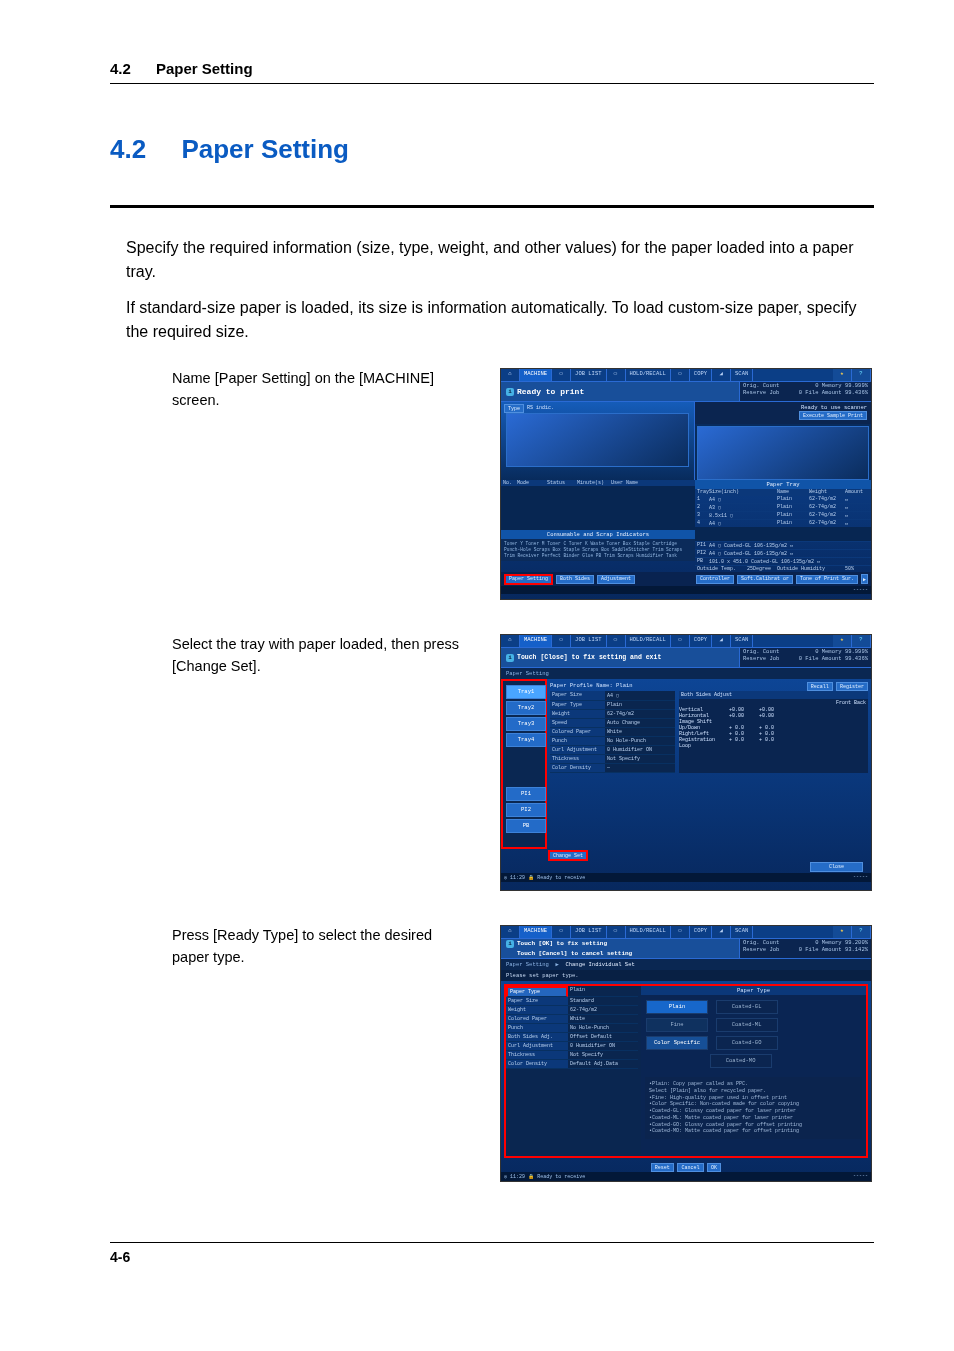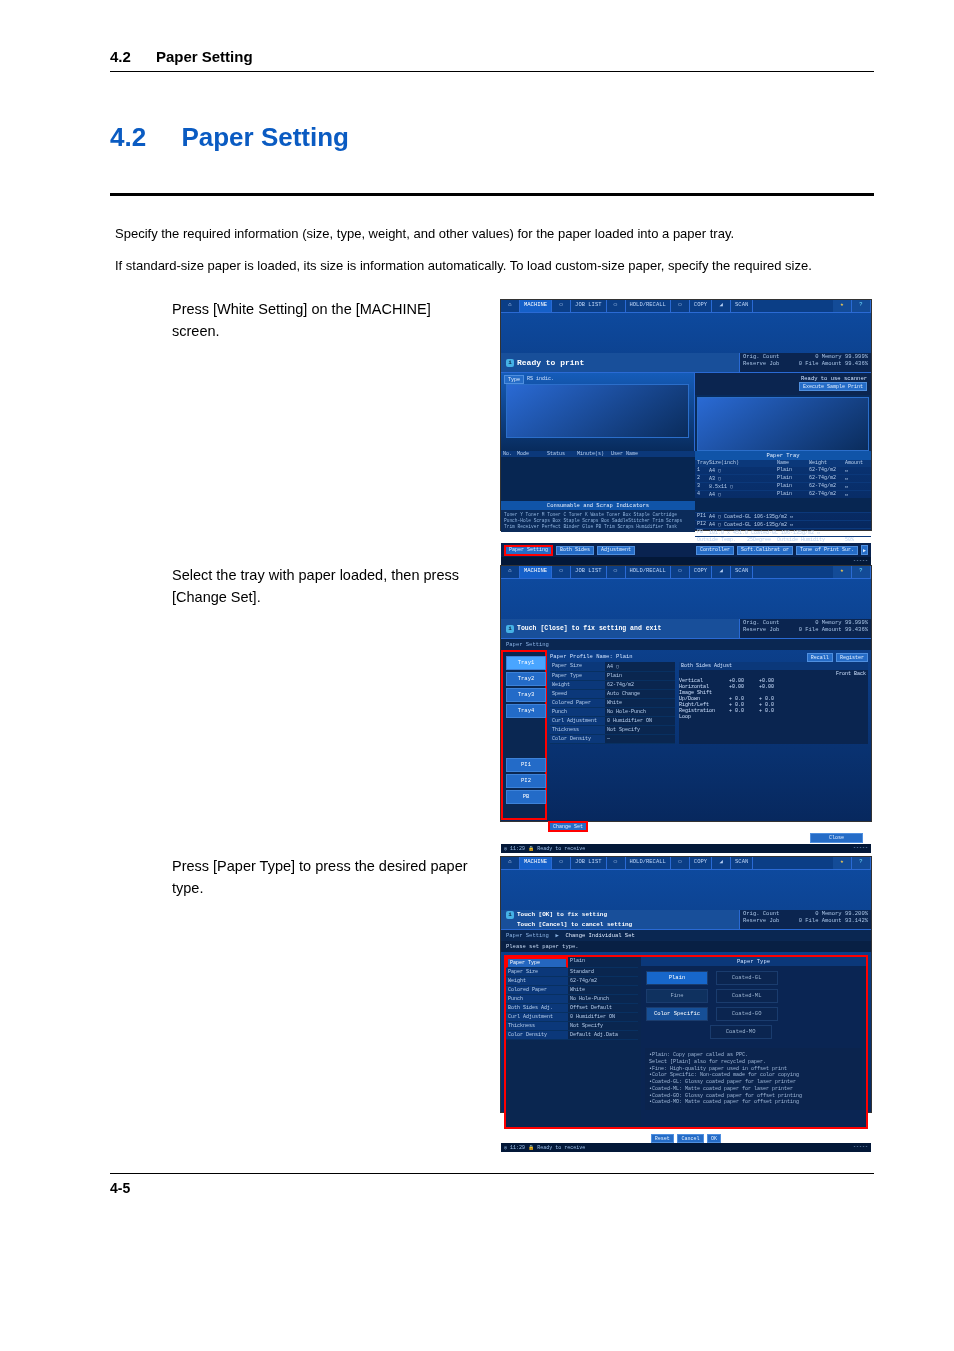--- a/index.html
+++ b/index.html
@@ -4,21 +4,21 @@
 <style>
   html, body {
     margin: 0;
     padding: 0;
     background: #fff;
     font-family: Arial, Helvetica, sans-serif;
     color: #000;
     width: 954px;
   }
   .page {
-    padding: 48px 80px 40px 110px;
+    padding: 60px 80px 40px 110px;
   }
   .header-line {
     font-weight: bold;
     font-size: 15px;
     margin-bottom: 6px;
   }
   .header-rule {
     border: none;
     border-top: 1.5px solid #000;
     margin: 0 0 50px 0;
@@ -40,23 +40,23 @@
     font-weight: bold;
     font-size: 17px;
     margin-bottom: 10px;
   }
   .thick-rule {
     border: none;
     border-top: 3px solid #000;
     margin: 0 0 28px 0;
   }
   .body-text {
-    font-size: 13px;
+    font-size: 16px;
     line-height: 1.5;
-    margin: 0 0 12px 5px;
+    margin: 0 0 12px 16px;
   }
   .step-row {
     display: flex;
     align-items: flex-start;
     gap: 28px;
     margin: 24px 0 34px 62px;
   }
   .step-left {
     width: 300px;
     font-size: 14.5px;
@@ -83,21 +83,20 @@
     border-right: 1px solid #2a6ad4;
     font-size: 5.5px;
     color: #bcd4f7;
     white-space: nowrap;
   }
   .ss-tab.active { background: #1560c9; color: #fff; }
   .ss-tab.icon { width: 10px; text-align: center; }
   .ss-status-row {
     display: flex;
     height: 20px;
-    margin-top: 40px;
   }
   .ss-status-left {
     flex: 1;
     display: flex;
     align-items: center;
     padding: 2px 5px;
     gap: 3px;
     border-bottom: 1px solid #2a6ad4;
     background: #184f9a;
   }
@@ -232,21 +231,21 @@
     <span>Paper Setting</span>
   </div>
 
   <hr class="thick-rule">
 
   <p class="body-text">Specify the required information (size, type, weight, and other values) for the paper loaded into a paper tray.</p>
   <p class="body-text">If standard-size paper is loaded, its size is information automatically. To load custom-size paper, specify the required size.</p>
 
   <div class="step-row">
     <div class="step-left">
-      <p>Press [White Setting] on the [MACHINE] screen.</p>
+      <p>Name [Paper Setting] on the [MACHINE] screen.</p>
     </div>
     <div class="screenshot" style="height:230px;">
       <div class="ss-tabs">
         <span class="ss-tab icon">⌂</span>
         <span class="ss-tab active">MACHINE</span>
         <span class="ss-tab icon">▭</span>
         <span class="ss-tab">JOB LIST</span>
         <span class="ss-tab icon">▭</span>
         <span class="ss-tab">HOLD/RECALL</span>
         <span class="ss-tab icon">▭</span>
@@ -484,21 +483,21 @@
       </div>
       <div class="bottom-bar">
           <span>◎ 11:29 🔒 Ready to receive</span>
           <span>-----</span>
         </div>
     </div>
   </div>
 
   <div class="step-row">
     <div class="step-left">
-      <p>Press [Paper Type] to press the desired paper type.</p>
+      <p>Press [Ready Type] to select the desired paper type.</p>
     </div>
     <div class="screenshot" style="height:255px;">
       <div class="ss-tabs">
         <span class="ss-tab icon">⌂</span>
         <span class="ss-tab active">MACHINE</span>
         <span class="ss-tab icon">▭</span>
         <span class="ss-tab">JOB LIST</span>
         <span class="ss-tab icon">▭</span>
         <span class="ss-tab">HOLD/RECALL</span>
         <span class="ss-tab icon">▭</span>
@@ -575,14 +574,14 @@
         <span class="mini-btn">OK</span>
       </div>
       <div class="bottom-bar">
           <span>◎ 11:29 🔒 Ready to receive</span>
           <span>-----</span>
         </div>
     </div>
   </div>
 
   <hr class="footer-rule">
-  <div class="page-num">4-5</div>
+  <div class="page-num">4-6</div>
 </div>
 
 </body></html>

